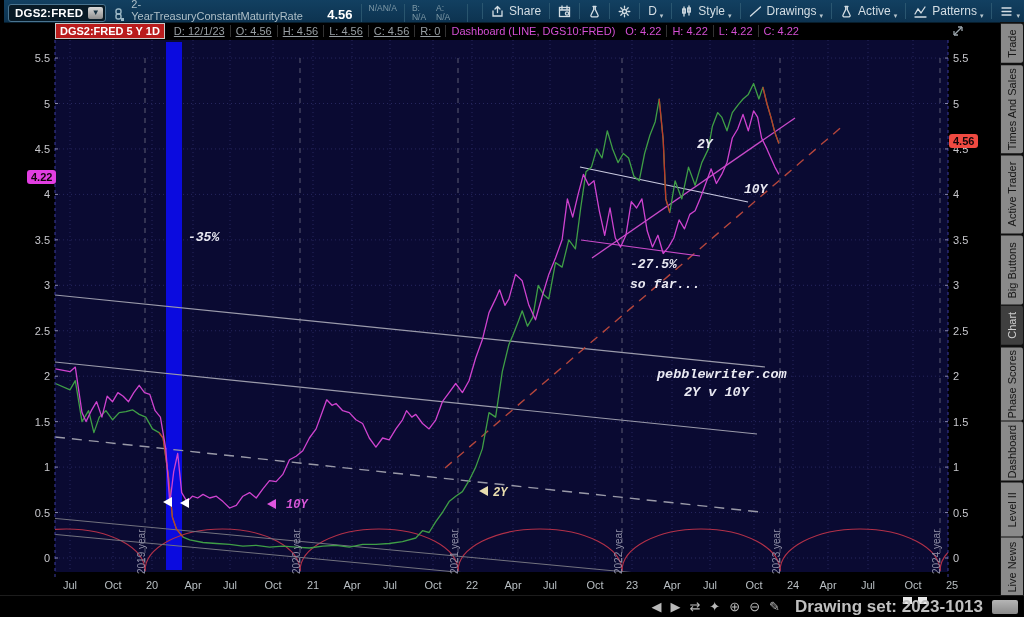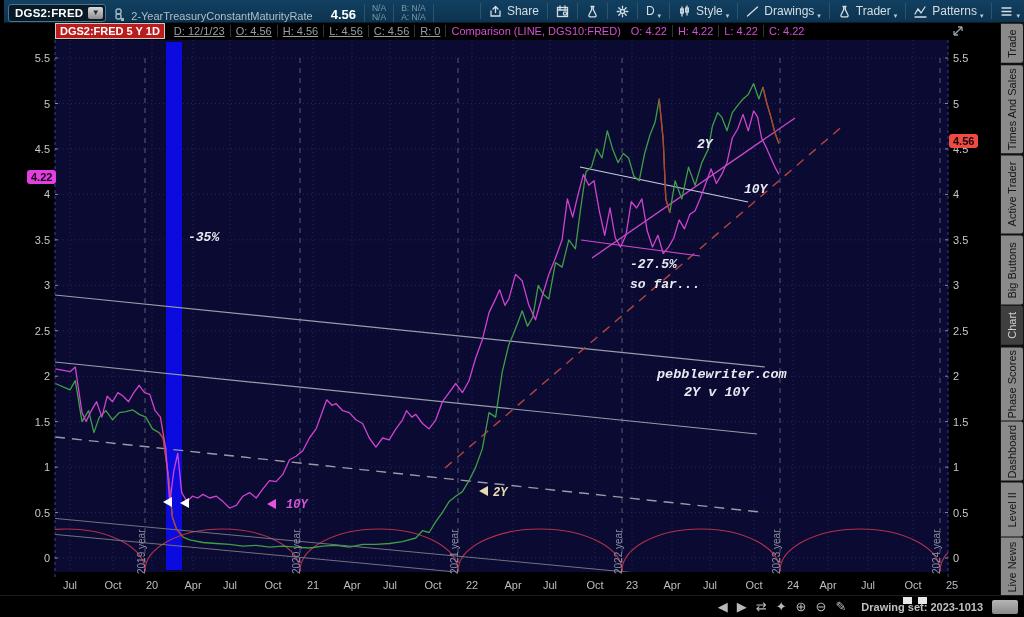--- a/index.html
+++ b/index.html
@@ -12,21 +12,21 @@
            background:linear-gradient(#124061,#0d3350);border-bottom:1px solid #071d2c;
            display:flex;align-items:flex-end;color:#d4dee4;font-size:12px;}
   .symbol-box{display:flex;align-items:center;margin-left:4px;background:#081a26;
               border:1px solid #4a7490;border-radius:3px;height:16px;padding:0 2px 0 6px;gap:5px;}
   .symbol-box .sym{font-weight:bold;font-size:11.5px;color:#fff;letter-spacing:.2px;}
   .dd-btn{width:15px;height:12px;border-radius:2px;background:linear-gradient(#d9d9d9,#8f8f8f);
           color:#16303f;font-size:8px;line-height:12px;text-align:center;}
   .link-ic{margin:0 6px 0 7px;display:flex;align-items:center;}
   .tb-desc{color:#aebfc8;font-size:11px;margin-right:10px;}
   .tb-price{color:#fff;font-weight:bold;font-size:13px;margin:0 8px;}
-  .tb-stack{display:flex;flex-direction:column;justify-content:center;font-size:8.5px;
+  .tb-stack{display:flex;flex-direction:row;justify-content:center;font-size:8.5px;
             line-height:9px;color:#7e99a7;padding:0 7px;border-left:1px solid #29556e;height:18px;}
   .toolbar-right{margin-left:auto;display:flex;align-items:center;height:100%;}
   .tb-sep{width:1px;height:16px;background:#2a5670;}
   .tb-btn{display:flex;align-items:center;gap:5px;padding:0 8px;height:100%;color:#d4dee4;}
   .tb-btn svg{display:block;}
   .tb-caret{font-size:7px;color:#b9c6ce;align-self:flex-end;margin:0 0 2px -2px;}
 
   
   .chart-header{position:absolute;left:55px;top:23px;height:16px;z-index:3;display:flex;
                 align-items:center;font-size:11px;color:#979ea3;white-space:nowrap;}
@@ -49,21 +49,21 @@
   
   .bubble{position:absolute;z-index:4;font-size:11px;font-weight:bold;color:#10060a;
           padding:0 4px;border-radius:3px;line-height:14px;}
 
   
   .status-bar{position:absolute;left:0;top:595px;width:1024px;height:22px;background:#000;
               border-top:1px solid #1c1c1c;z-index:3;}
   .sb-dot{position:absolute;top:1px;width:9px;height:7px;background:#e8e8e8;}
   .sb-right{position:absolute;right:6px;top:0;height:22px;display:flex;align-items:center;gap:9px;}
   .sb-ic{color:#b9b9b9;font-size:13px;line-height:22px;}
-  .sb-label{color:#c0c0c0;font-size:11px;font-weight:bold;margin-left:6px;}
+  .sb-label{color:#c0c0c0;font-size:17px;font-weight:bold;margin-left:6px;}
   .sb-grip{width:26px;height:14px;background:linear-gradient(#b5b5b5,#8a8a8a);border-radius:2px;}
 
   
   .axis-txt{font-family:"Liberation Sans",sans-serif;font-size:11px;fill:#c7c7cc;}
   .xaxis-txt{font-family:"Liberation Sans",sans-serif;font-size:11px;fill:#b9bfc3;}
   .ann-txt{font-family:"Liberation Mono",monospace;font-style:italic;font-weight:bold;}
   .yr-txt{font-family:"Liberation Sans",sans-serif;font-size:10px;fill:#8f8fa5;}
 </style>
 </head>
 <body>
@@ -331,21 +331,21 @@
           <span>Drawings</span>
           <span class="tb-caret">▾</span>
         </div>
         <div class="tb-sep"></div>
         <div class="tb-btn">
           <span>
             <svg width="13" height="13" viewBox="0 0 13 13">
               <path d="M5,1.5 h3 M5.7,1.5 v3 L3,10 a1.2,1.2 0 0 0 1,1.8 h5 a1.2,1.2 0 0 0 1,-1.8 L7.3,4.5 v-3" fill="none" stroke="#d3dde3" stroke-width="1.3" stroke-linecap="round"></path>
             </svg>
           </span>
-          <span>Trader</span>
+          <span>Active</span>
           <span class="tb-caret">▾</span>
         </div>
         <div class="tb-sep"></div>
         <div class="tb-btn">
           <span>
             <svg width="13" height="13" viewBox="0 0 13 13">
               <path d="M1,9 L4,4 L7,8 L11,2" fill="none" stroke="#d3dde3" stroke-width="1.3" stroke-linecap="round"></path>
               <path d="M1,12 h11" fill="none" stroke="#d3dde3" stroke-width="1.3" stroke-linecap="round"></path>
             </svg>
           </span>
@@ -367,21 +367,21 @@
   <div class="chart-header">
     <span class="ch-title">DGS2:FRED 5 Y 1D</span>
     <span id="ch-fields" style="display:flex;text-decoration:underline;">
         <span class="ch-field ">D: 12/1/23</span>
         <span class="ch-field ">O: 4.56</span>
         <span class="ch-field ">H: 4.56</span>
         <span class="ch-field ">L: 4.56</span>
         <span class="ch-field ">C: 4.56</span>
         <span class="ch-field ">R: 0</span>
       </span>
-    <span class="ch-field mag">Comparison (LINE, DGS10:FRED)</span>
+    <span class="ch-field mag">Dashboard (LINE, DGS10:FRED)</span>
     <span id="ch-cmp-fields" style="display:flex;">
         <span class="ch-field mag">O: 4.22</span>
         <span class="ch-field mag">H: 4.22</span>
         <span class="ch-field mag">L: 4.22</span>
         <span class="ch-field mag">C: 4.22</span>
       </span>
   </div>
 
   <div class="expand-ic">
     <svg width="14" height="14" viewBox="0 0 14 14">

